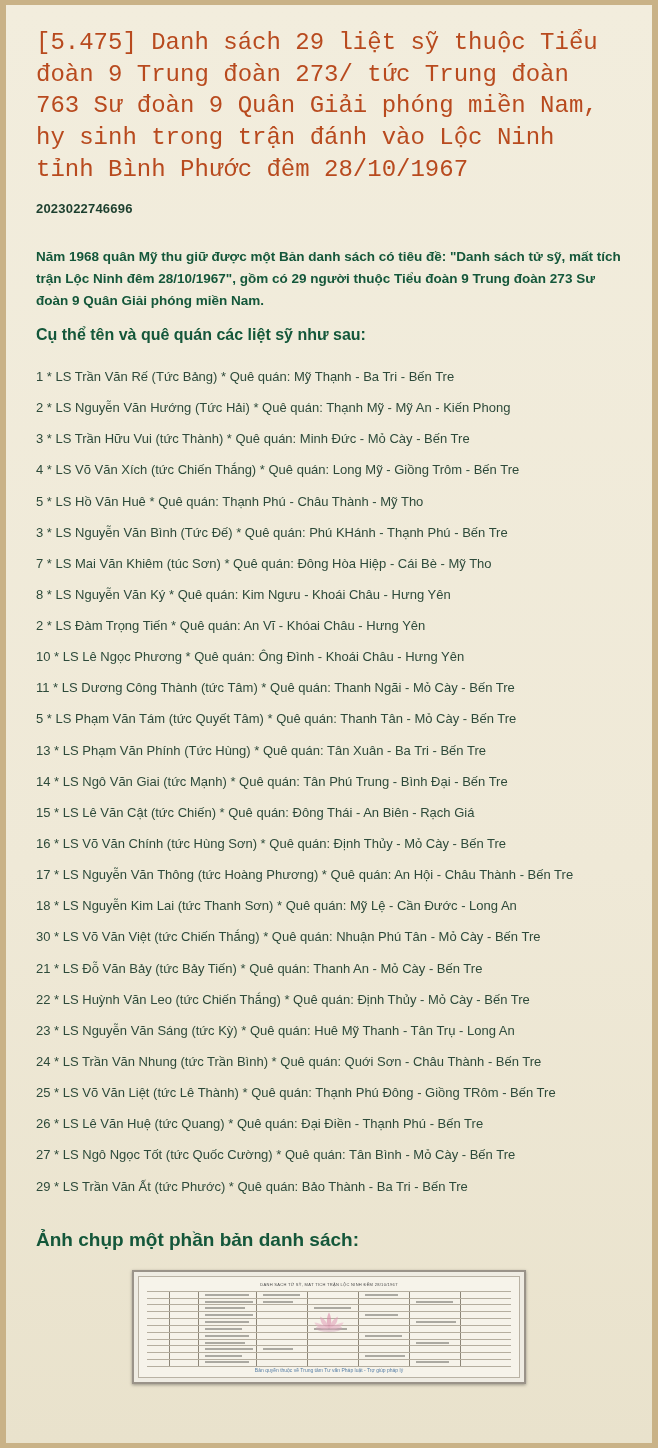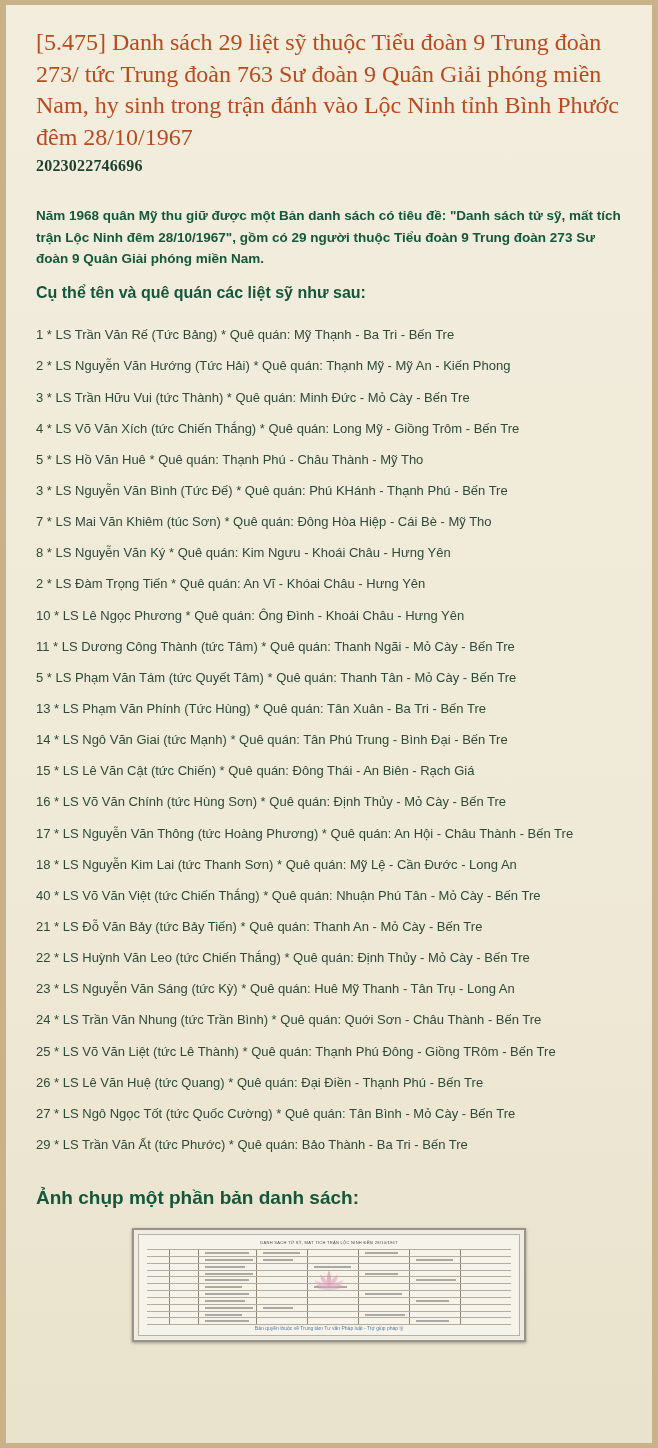--- a/index.html
+++ b/index.html
@@ -18,33 +18,32 @@
     box-sizing: border-box;
     background: linear-gradient(to bottom, #f2eddd 0%, #efe9d7 60%, #e9e2cc 100%);
     border-left: 6px solid #c9b287;
     border-right: 6px solid #c9b287;
     border-top: 5px solid #c9b287;
     border-bottom: 5px solid #c9b287;
     padding: 18px 30px 24px 30px;
   }
   .doc-title {
     color: #b84a1e;
-    font-family: Liberation Serif, serif;
+    font-family: Liberation Mono, monospace;
     font-size: 24px;
     line-height: 1.32;
     font-weight: 400;
     margin: 4px 0 0 0;
   }
   .doc-id {
-    margin-top: 3px;
-    font-size: 16px;
+    margin-top: 16px;
+    font-size: 13px;
     font-weight: bold;
     color: #1c3f2e;
     letter-spacing: 0.2px;
-    font-family: Liberation Serif, serif;
   }
   .intro {
     margin-top: 30px;
     font-size: 13.5px;
     line-height: 1.62;
     font-weight: bold;
     color: #14573a;
   }
   .subhead {
     margin-top: 14px;
@@ -169,21 +168,21 @@
     <div class="name-row">2 * LS Đàm Trọng Tiến * Quê quán: An Vĩ - Khóai Châu - Hưng Yên</div>
     <div class="name-row">10 * LS Lê Ngọc Phương * Quê quán: Ông Đình - Khoái Châu - Hưng Yên</div>
     <div class="name-row">11 * LS Dương Công Thành (tức Tâm) * Quê quán: Thanh Ngãi - Mỏ Cày - Bến Tre</div>
     <div class="name-row">5 * LS Phạm Văn Tám (tức Quyết Tâm) * Quê quán: Thanh Tân - Mỏ Cày - Bến Tre</div>
     <div class="name-row">13 * LS Phạm Văn Phính (Tức Hùng) * Quê quán: Tân Xuân - Ba Tri - Bến Tre</div>
     <div class="name-row">14 * LS Ngô Văn Giai (tức Mạnh) * Quê quán: Tân Phú Trung - Bình Đại - Bến Tre</div>
     <div class="name-row">15 * LS Lê Văn Cật (tức Chiến) * Quê quán: Đông Thái - An Biên - Rạch Giá</div>
     <div class="name-row">16 * LS Võ Văn Chính (tức Hùng Sơn) * Quê quán: Định Thủy - Mỏ Cày - Bến Tre</div>
     <div class="name-row">17 * LS Nguyễn Văn Thông (tức Hoàng Phương) * Quê quán: An Hội - Châu Thành - Bến Tre</div>
     <div class="name-row">18 * LS Nguyễn Kim Lai (tức Thanh Sơn) * Quê quán: Mỹ Lệ - Cần Đước - Long An</div>
-    <div class="name-row">40 * LS Võ Văn Việt (tức Chiến Thắng) * Quê quán: Nhuận Phú Tân - Mỏ Cày - Bến Tre</div>
+    <div class="name-row">30 * LS Võ Văn Việt (tức Chiến Thắng) * Quê quán: Nhuận Phú Tân - Mỏ Cày - Bến Tre</div>
     <div class="name-row">21 * LS Đỗ Văn Bảy (tức Bảy Tiến) * Quê quán: Thanh An - Mỏ Cày - Bến Tre</div>
     <div class="name-row">22 * LS Huỳnh Văn Leo (tức Chiến Thắng) * Quê quán: Định Thủy - Mỏ Cày - Bến Tre</div>
     <div class="name-row">23 * LS Nguyễn Văn Sáng (tức Kỳ) * Quê quán: Huê Mỹ Thanh - Tân Trụ - Long An</div>
     <div class="name-row">24 * LS Trần Văn Nhung (tức Trần Bình) * Quê quán: Quới Sơn - Châu Thành - Bến Tre</div>
     <div class="name-row">25 * LS Võ Văn Liệt (tức Lê Thành) * Quê quán: Thạnh Phú Đông - Giồng TRôm - Bến Tre</div>
     <div class="name-row">26 * LS Lê Văn Huệ (tức Quang) * Quê quán: Đại Điền - Thạnh Phú - Bến Tre</div>
     <div class="name-row">27 * LS Ngô Ngọc Tốt (tức Quốc Cường) * Quê quán: Tân Bình - Mỏ Cày - Bến Tre</div>
     <div class="name-row">29 * LS Trần Văn Ất (tức Phước) * Quê quán: Bảo Thành - Ba Tri - Bến Tre</div>
   </div>
 

